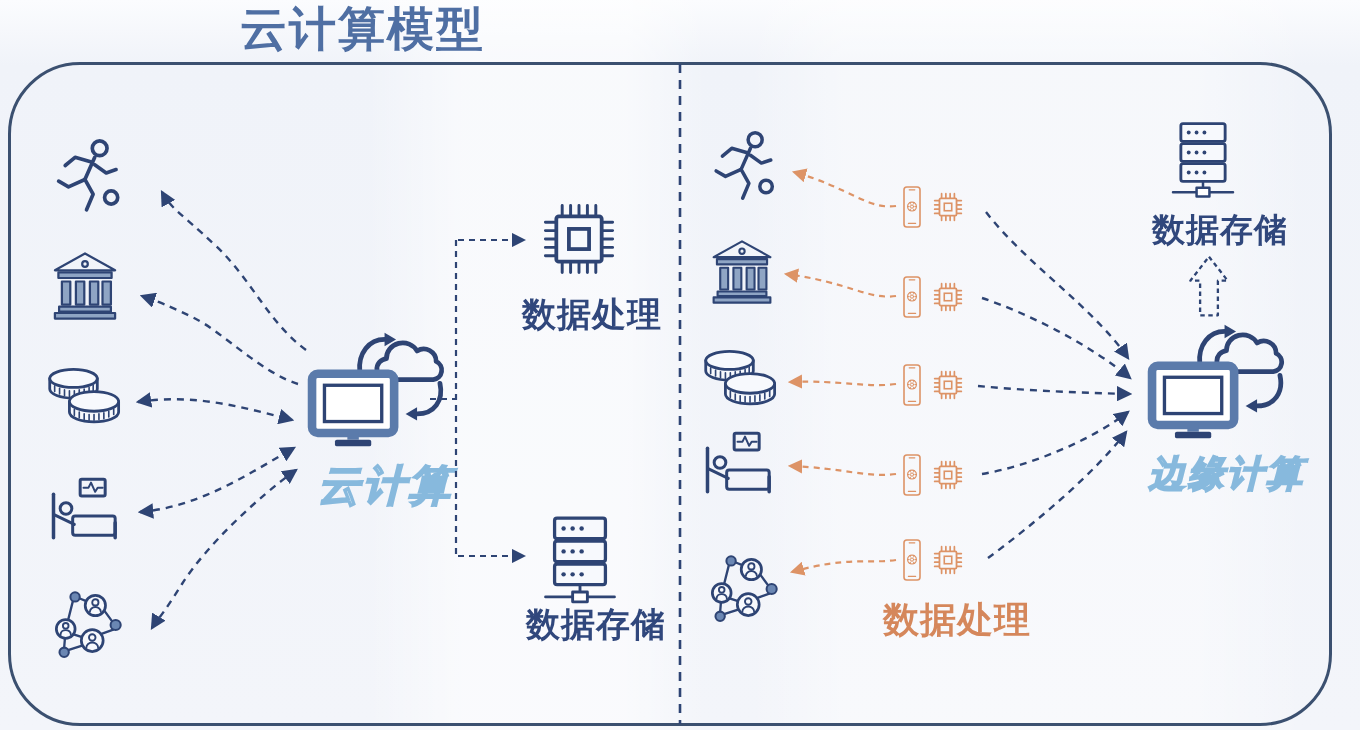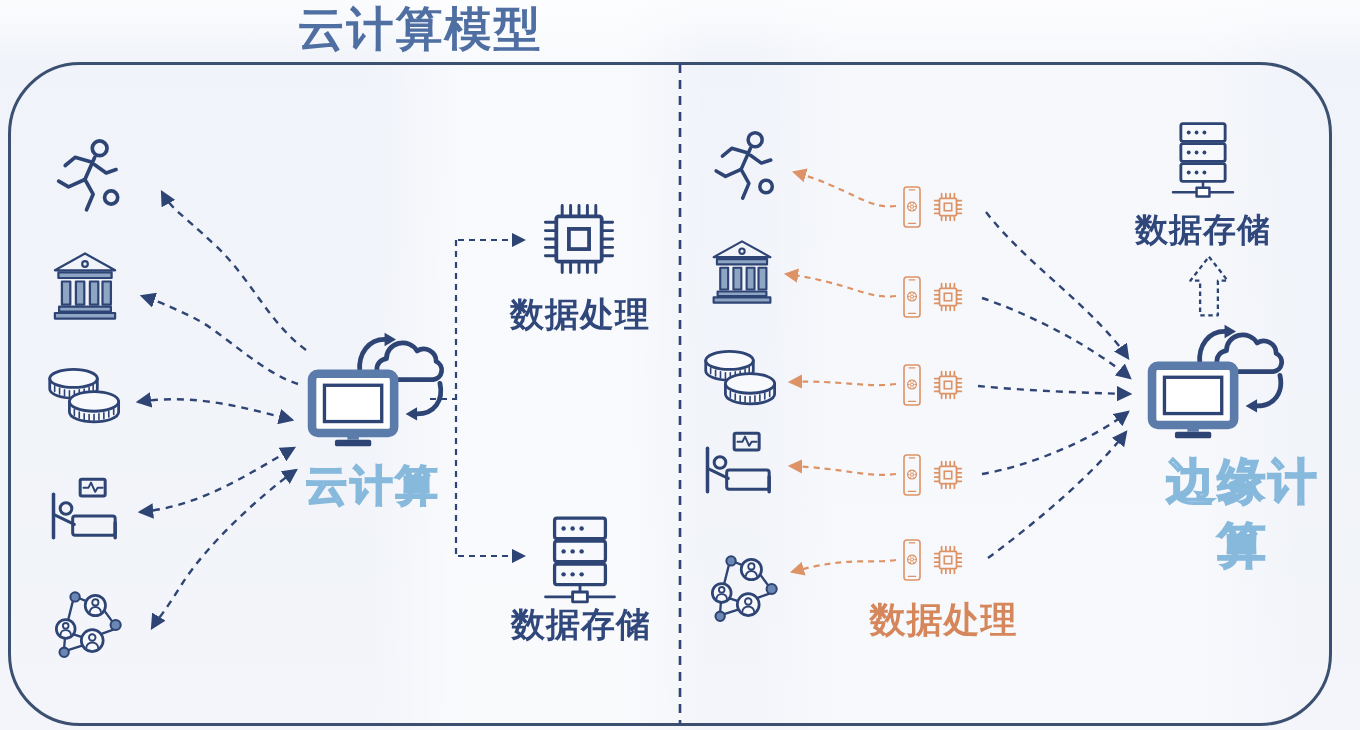--- a/index.html
+++ b/index.html
@@ -10,29 +10,29 @@
   }
   .sheen{
     position:absolute;left:0;top:0;width:100%;height:100%;pointer-events:none;
     background:linear-gradient(90deg,rgba(255,255,255,0) 27%,rgba(255,255,255,.55) 34%,rgba(255,255,255,.55) 46%,rgba(255,255,255,0) 52%,rgba(255,255,255,0) 55%,rgba(255,255,255,.4) 62%,rgba(255,255,255,.4) 88%,rgba(255,255,255,0) 96%);
   }
   .frame{
     position:absolute;left:8px;top:62px;width:1324px;height:664px;
     border:3.5px solid #3b5070;border-radius:72px;box-sizing:border-box;
   }
   .title{
-    position:absolute;top:0;height:60px;line-height:58px;text-align:center;
+    position:absolute;top:0;height:60px;line-height:58px;text-align:left;
     font-size:47px;font-weight:900;color:#4f6fa3;letter-spacing:2px;font-family:Liberation Serif, serif;
   }
-  .lbl{position:absolute;text-align:center;font-weight:800;color:#30477c;letter-spacing:1px;}
+  .lbl{position:absolute;text-align:right;font-weight:800;color:#30477c;letter-spacing:1px;}
   .lbl-navy{font-size:34px;}
   .lbl-orange{font-size:36px;color:#d5875b;font-weight:700;}
   .lbl-outline{
     font-size:42px;color:#eef6fc;font-weight:800;
-    -webkit-text-stroke:2px #87b9dd;letter-spacing:3px;
+    -webkit-text-stroke:2px #87b9dd;letter-spacing:3px;font-style:italic;
   }
   svg.ic{position:absolute;overflow:visible;}
   #arrows{position:absolute;left:0;top:0;pointer-events:none;}
 </style>
 </head>
 <body>
 
 <div id="canvas">
 
   <svg width="0" height="0" style="position:absolute">
@@ -276,21 +276,21 @@
     </svg>
   <svg class="ic" style="left:932px;top:544px" width="32" height="32">
       <use href="#sym-chipsm"></use>
     </svg>
 
   <div class="lbl lbl-orange" style="left:856px;top:596px;width:175px">数据处理</div>
 
   <svg class="ic" style="left:1143px;top:320px" width="146" height="126">
       <use href="#sym-hub"></use>
     </svg>
-  <div class="lbl lbl-outline" style="left:1153px;top:450px;width:180px;font-size:48px">边缘计算</div>
+  <div class="lbl lbl-outline" style="left:1125px;top:450px;width:180px;font-size:36px">边缘计算</div>
 
   <svg class="ic" style="left:1167px;top:120px" width="72" height="80">
       <use href="#sym-server"></use>
     </svg>
   <div class="lbl lbl-navy" style="left:1118px;top:208px;width:170px;font-size:33px">数据存储</div>
   <svg class="ic" style="left:1186px;top:254px" width="46" height="64">
       <use href="#sym-uparrow"></use>
     </svg>
 
   <svg id="arrows" width="1360" height="730" viewBox="0 0 1360 730">

